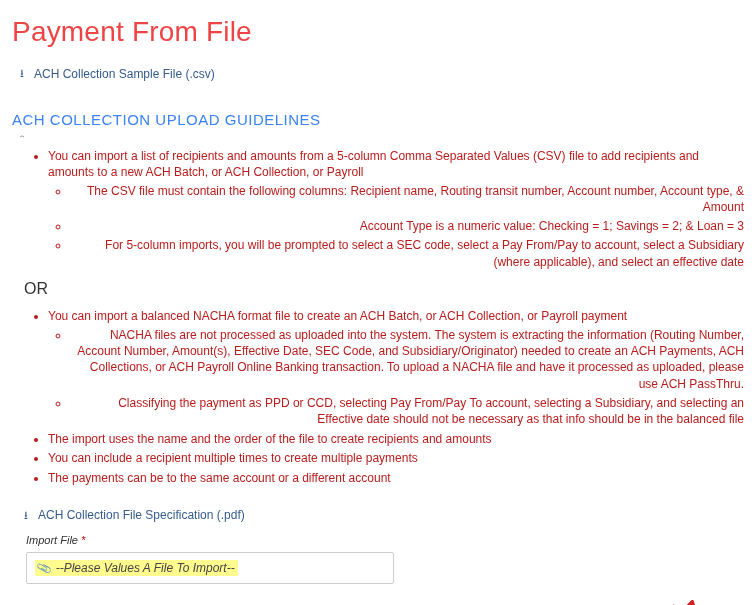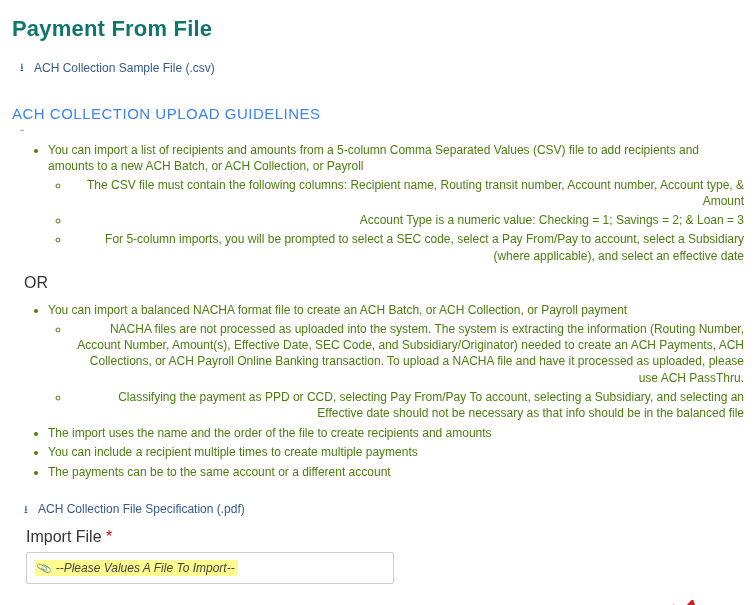--- a/index.html
+++ b/index.html
@@ -6,23 +6,23 @@
   body {
     margin: 0;
     padding: 10px 12px;
     font-family: Arial, Helvetica, sans-serif;
     font-size: 12px;
     color: #333;
     width: 756px;
     background: #fff;
   }
   h1.page-title {
-    font-size: 22px;
-    font-weight: 700;
-    color: #0f766e;
+    font-size: 28px;
+    font-weight: 400;
+    color: #ef4444;
     margin: 6px 0 18px 0;
     letter-spacing: 0.2px;
   }
   .download-link {
     color: #355b8c;
     font-size: 12px;
     display: inline-flex;
     align-items: center;
     gap: 5px;
     cursor: pointer;
@@ -51,21 +51,21 @@
     cursor: pointer;
   }
   ul.outer {
     margin: 4px 0 4px 36px;
     padding: 0;
   }
   ul.outer > li {
     list-style: disc;
     margin: 3px 0;
     line-height: 1.35;
-    color: #4d7c0f;
+    color: #b91c1c;
     font-size: 12px;
   }
   ul.inner {
     margin: 2px 0 4px 22px;
     padding: 0;
     text-align: right;
   }
   ul.inner > li {
     list-style: circle;
     margin: 3px 0;
@@ -74,23 +74,24 @@
   }
   .or-sep {
     font-weight: normal;
     font-size: 16px;
     margin: 10px 0 10px 12px;
   }
   .spec-link-row {
     margin: 22px 0 12px 4px;
   }
   .import-label {
-    font-size: 16px;
+    font-size: 11px;
     margin: 10px 0 6px 14px;
     color: #333;
+    font-style: italic;
   }
   .req-star { color: #c00; }
   .file-select {
     margin-left: 14px;
     width: 368px;
     height: 32px;
     border: 1px solid #ccc;
     border-radius: 2px;
     display: flex;
     align-items: center;

